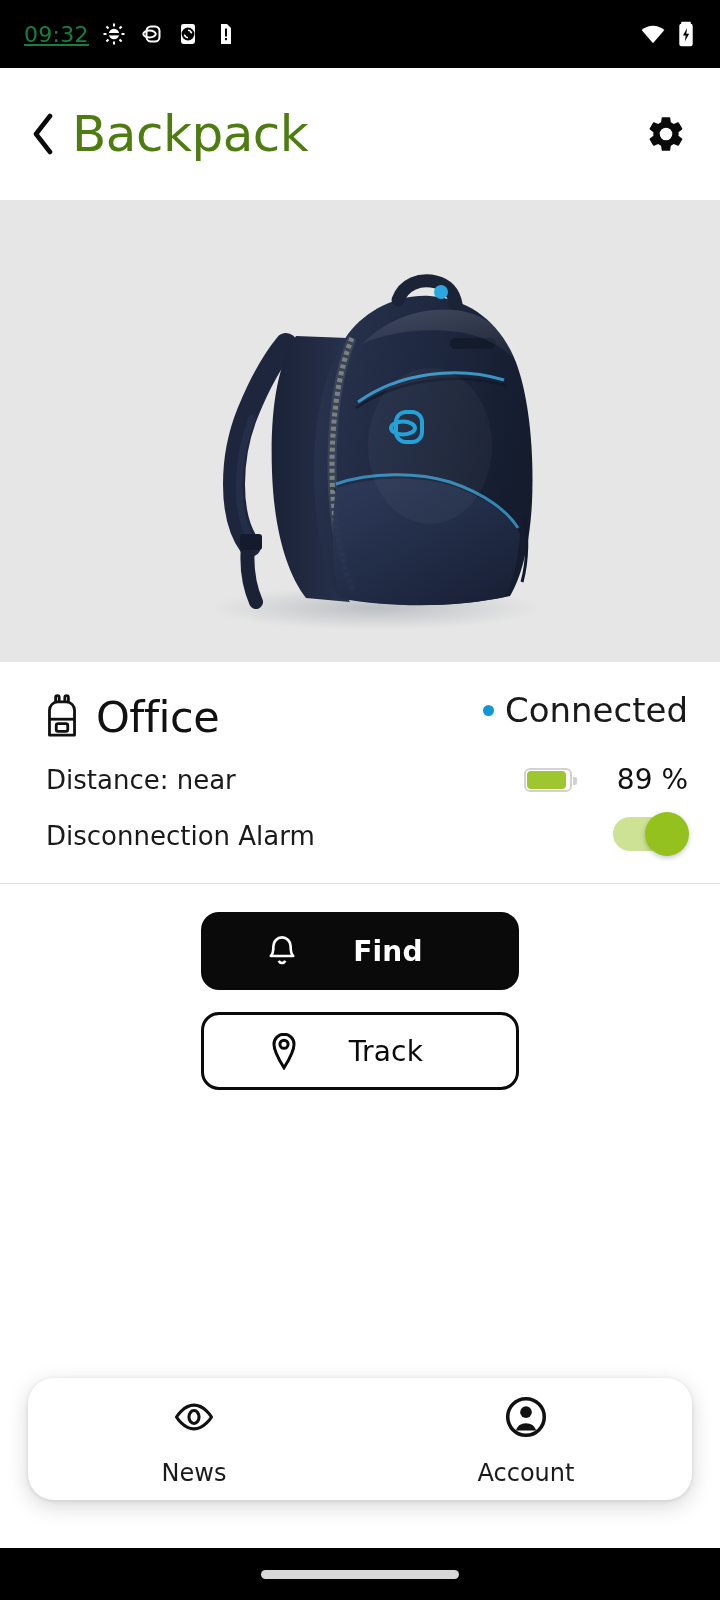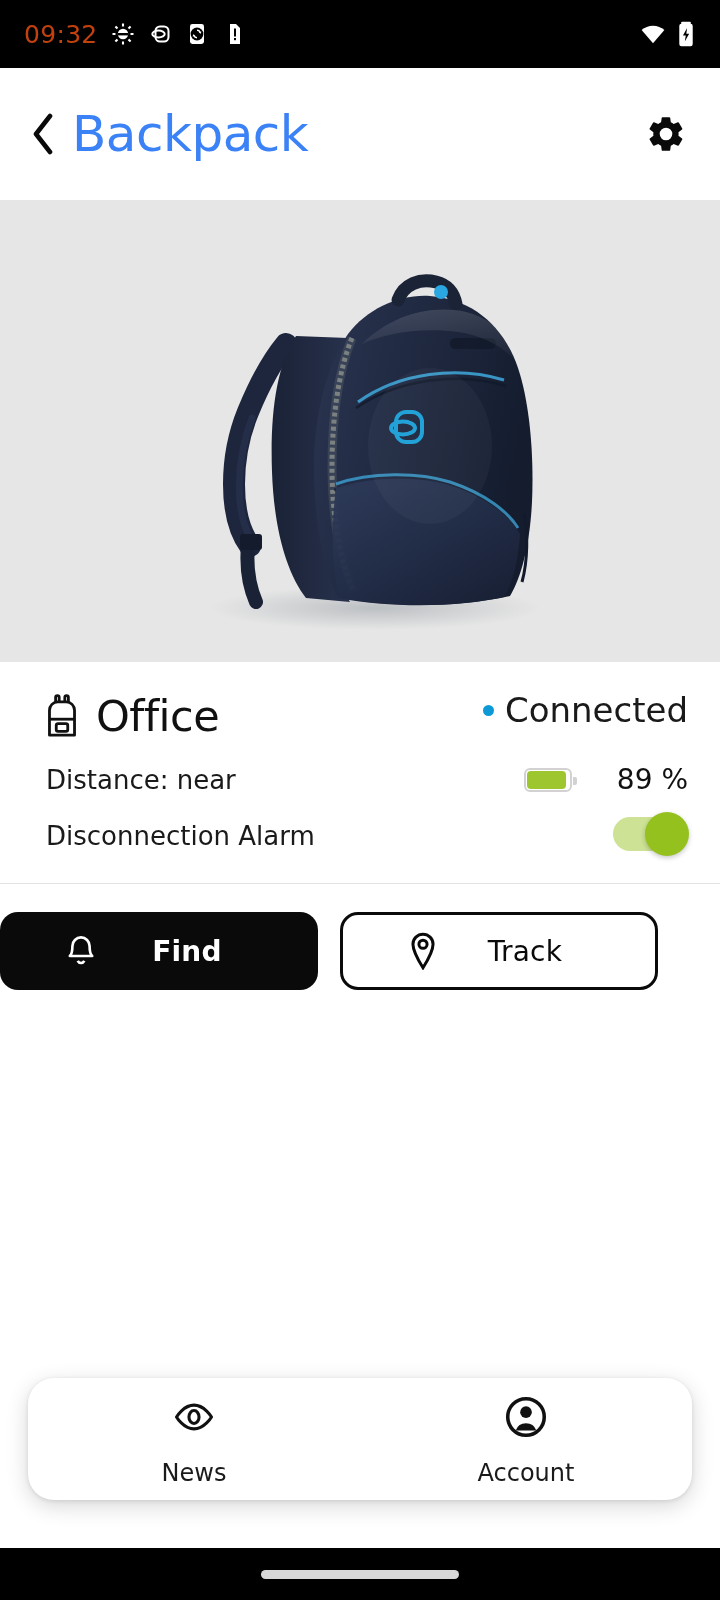--- a/index.html
+++ b/index.html
@@ -18,23 +18,24 @@
 
   
   .statusbar {
     height:68px; background:#000000;
     display:flex; align-items:center;
     padding:0 24px;
     flex:0 0 68px;
   }
   .sb-left { display:flex; align-items:center; gap:13px; }
   .sb-time {
-    color:#c2410c; font-size:25px; font-weight:400;
+    color:#15803d; font-size:22px; font-weight:400;
     letter-spacing:0.3px;
     font-family:"DejaVu Sans", sans-serif;
+    text-decoration:underline;
   }
   .sb-right { margin-left:auto; display:flex; align-items:center; gap:10px; }
   .sb-icon { display:flex; align-items:center; justify-content:center; }
 
   
   .header {
     flex:0 0 132px; height:132px;
     background:#ffffff;
     display:flex; align-items:center;
     padding:0 30px 0 26px;
@@ -71,21 +72,21 @@
   .product-img { display:block; }
 
   
   .device-card {
     flex:0 0 222px; height:222px;
     background:#ffffff;
     border-bottom:1px solid #e3e3e3;
     padding:28px 32px 0 44px;
     position:relative;
   }
-  .dev-row-top { display:flex; align-items:center; }
+  .dev-row-top { display:flex; align-items:flex-end; }
   .dev-left { flex:1 1 auto; min-width:0; }
   .dev-name-line { display:flex; align-items:center; gap:16px; }
   .bp-icon { flex:0 0 auto; margin-top:2px; }
   .dev-name {
     font-size:43px; font-weight:400; color:#111111;
     font-family:"DejaVu Sans", sans-serif;
     letter-spacing:-0.5px; line-height:1;
   }
   .dev-distance {
     margin-top:22px; margin-left:2px;
@@ -148,21 +149,21 @@
     position:absolute; right:-2px; top:-5px;
     width:44px; height:44px; border-radius:50%;
     background:#95C11F;
     box-shadow:0 2px 5px rgba(0,0,0,0.22);
   }
 
   
   .actions {
     flex:0 0 auto;
     padding:28px 0 0 0;
-    display:flex; flex-direction:row; align-items:center;
+    display:flex; flex-direction:column; align-items:center;
     gap:22px;
   }
   .btn {
     width:318px; height:78px;
     border-radius:18px;
     display:flex; align-items:center;
     cursor:pointer;
     position:relative;
   }
   .btn-primary { background:#0a0a0a; }
@@ -288,21 +289,21 @@
       </span>
     </div>
   </div>
 
   <div class="header">
     <div class="back-chevron">
       <svg width="26" height="42" viewBox="0 0 26 42">
           <path d="M20 3L6 21l14 18" fill="none" stroke="#0a0a0a" stroke-width="4.6" stroke-linecap="round" stroke-linejoin="round"></path>
         </svg>
     </div>
-    <div class="page-title" style="color: #3b82f6;">Backpack</div>
+    <div class="page-title" style="color: #4d7c0f;">Backpack</div>
     <div class="gear-btn">
       <svg width="42" height="42" viewBox="0 0 24 24">
         <path d="M19.14 12.94a7.07 7.07 0 000-1.88l2.03-1.58a.5.5 0 00.12-.64l-1.92-3.32a.5.5 0 00-.61-.22l-2.39.96a7.1 7.1 0 00-1.62-.94l-.36-2.54a.5.5 0 00-.5-.42h-3.84a.5.5 0 00-.5.42l-.36 2.54c-.58.24-1.12.56-1.62.94l-2.39-.96a.5.5 0 00-.61.22L2.65 8.84a.5.5 0 00.12.64l2.03 1.58a7.07 7.07 0 000 1.88l-2.03 1.58a.5.5 0 00-.12.64l1.92 3.32c.13.22.39.3.61.22l2.39-.96c.5.38 1.04.7 1.62.94l.36 2.54c.04.24.25.42.5.42h3.84c.25 0 .46-.18.5-.42l.36-2.54c.58-.24 1.12-.56 1.62-.94l2.39.96c.22.08.48 0 .61-.22l1.92-3.32a.5.5 0 00-.12-.64l-2.03-1.58zM12 15.6A3.6 3.6 0 1112 8.4a3.6 3.6 0 010 7.2z" fill="#0a0a0a"></path>
       </svg>
     </div>
   </div>
 
   <div class="product-area" style="background: rgb(230, 230, 230);">
     <svg class="product-img" width="520" height="430" viewBox="0 0 520 430">
       <defs>

